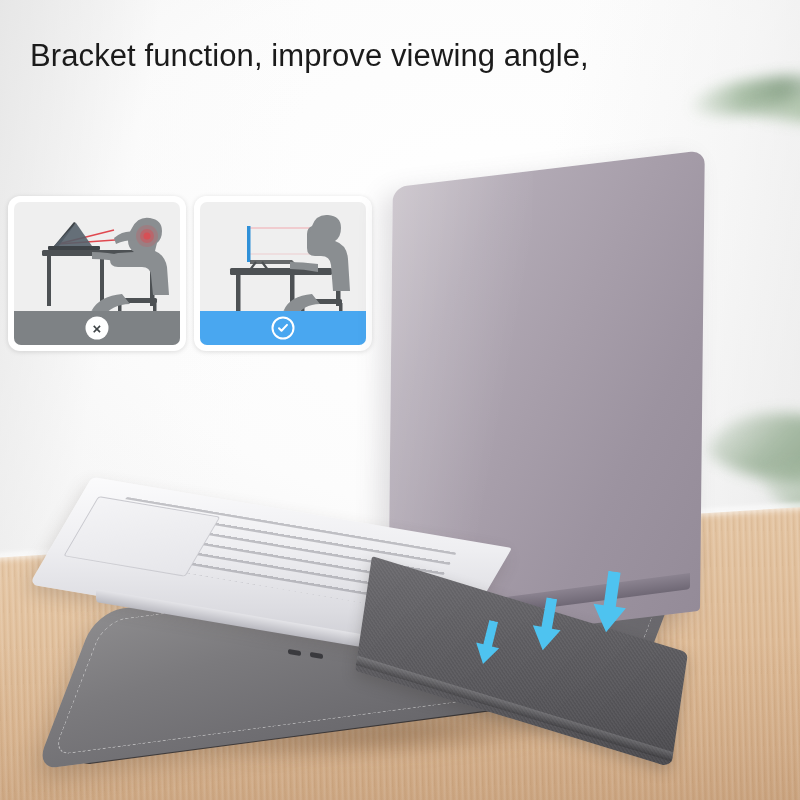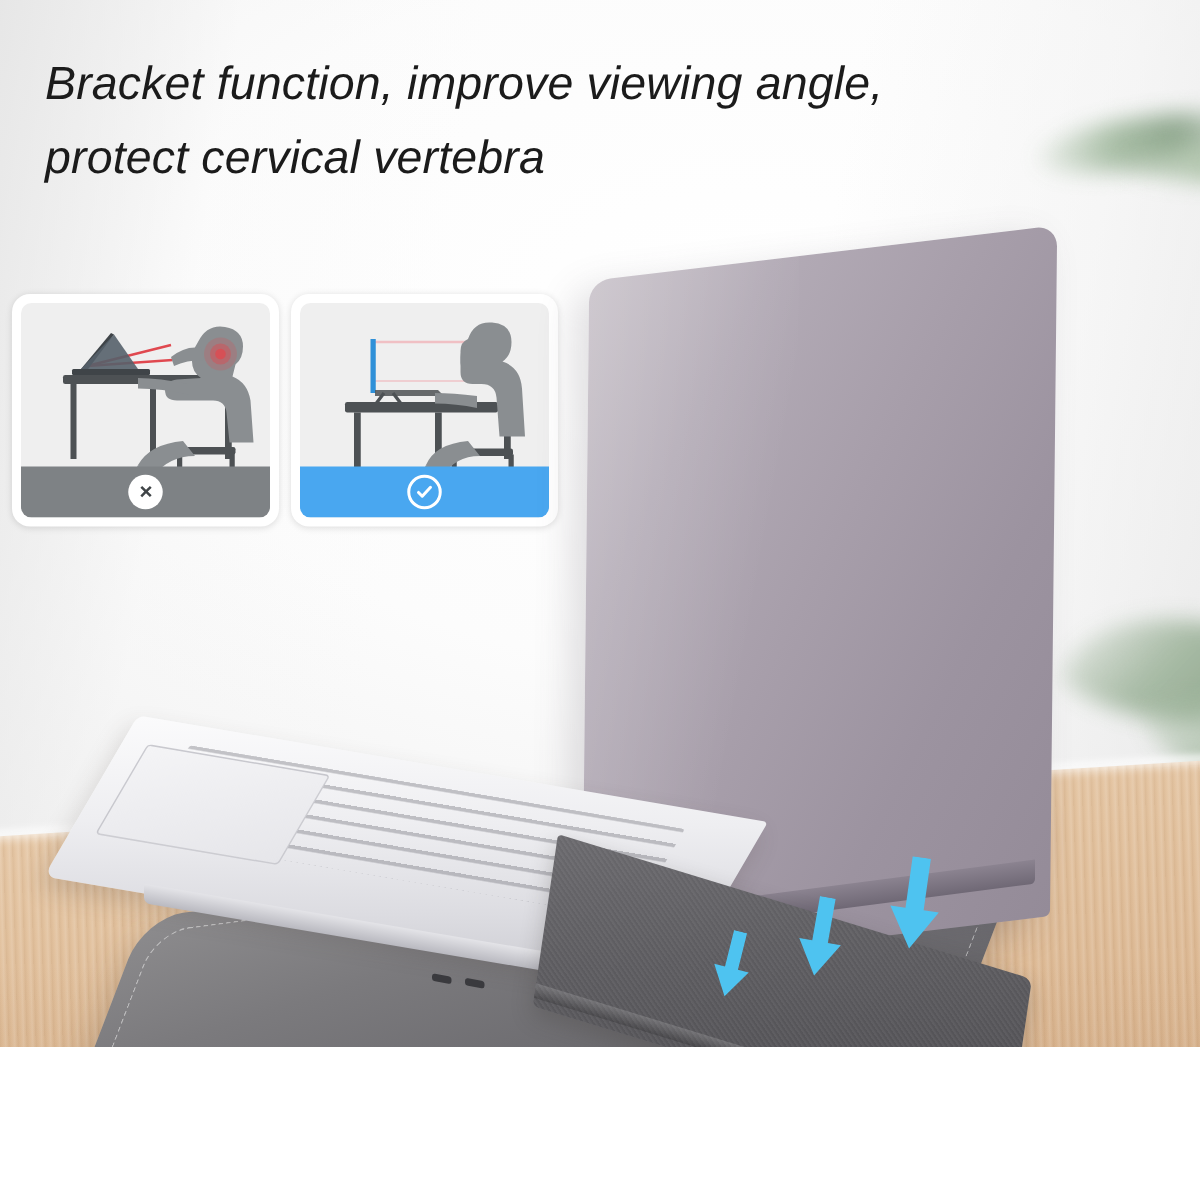--- a/index.html
+++ b/index.html
@@ -8,24 +8,23 @@
     padding: 0;
     background: #ffffff;
   }
   body {
     font-family: "Liberation Sans", sans-serif;
   }
 
   #stage {
     position: relative;
     width: 800px;
-    height: 698px;
+    height: 800px;
     overflow: hidden;
     background: #f2f2f2;
-    font-style: italic;
   }
 
   
   .wall {
     position: absolute;
     inset: 0;
     background:
       radial-gradient(130% 90% at 62% 30%, #ffffff 0%, #fcfcfc 38%, #f1f1f1 72%, #e9e9e9 100%);
   }
   .wall-sheen {
@@ -350,21 +349,20 @@
   <div class="leaf leaf-top2"></div>
   <div class="leaf leaf-bottom"></div>
   <div class="leaf leaf-bottom2"></div>
 
   <div class="desk"></div>
   <div class="desk-edge-light"></div>
   <div class="desk-shade"></div>
 
   <div class="headline">
     <span class="l1">Bracket function, improve viewing angle,</span>
-    <span class="l2">protect cervical vertebra</span>
   </div>
 
   <div class="compare">
 
     <div class="card">
       <div class="card-inner">
         <svg class="scene" viewBox="0 0 166 143">
 
           <path d="M44 42 L100 28" stroke="#e0484f" stroke-width="1.6" fill="none"></path>
           <path d="M44 42 L101 38" stroke="#e0484f" stroke-width="1.6" fill="none"></path>

